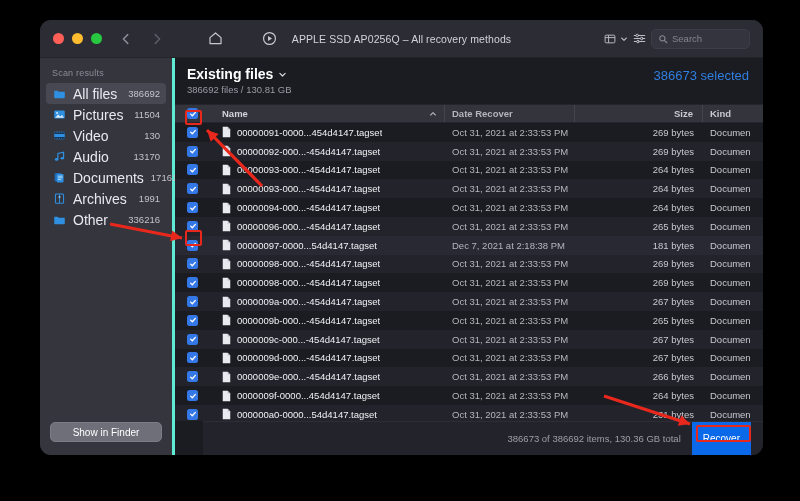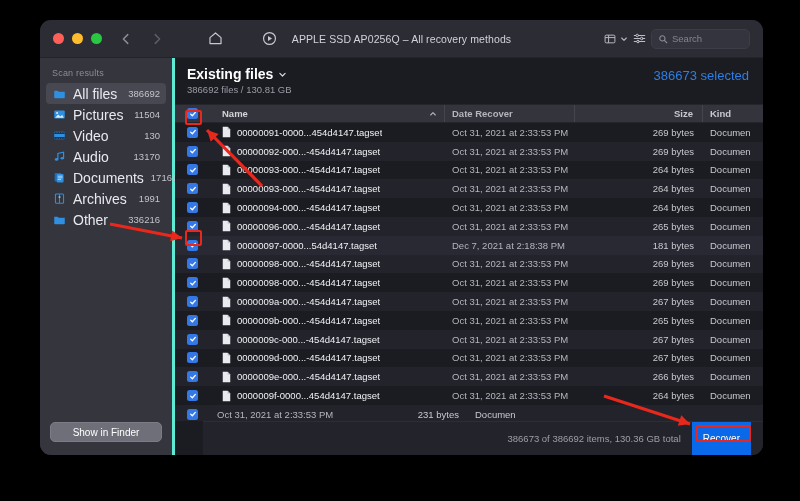--- a/index.html
+++ b/index.html
@@ -639,20 +639,27 @@
                 <div class="cell c-size">264 bytes</div>
                 <div class="cell c-kind">Documen</div>
               </div>
               <div class="row odd">
                 <div class="cell c-check">
                   <span class="cbox">
                     <svg viewBox="0 0 12 12" fill="none" stroke="currentColor" stroke-width="2" stroke-linecap="round" stroke-linejoin="round">
                       <path d="M2.5 6.2 L5 8.6 L9.5 3.6"></path>
                     </svg>
                   </span>
+                </div>
+                <div class="cell c-name">
+                  <svg class="fileicon" viewBox="0 0 12 16">
+                    <path d="M1 1 h6.5 L11 4.5 V15 H1 Z" fill="#e8eaf0"></path>
+                    <path d="M7.5 1 L11 4.5 h-3.5 z" fill="#b9bcc7"></path>
+                  </svg>
+                  <span class="fname">000000a0-0000...54d4147.tagset</span>
                 </div>
                 <div class="cell c-date">Oct 31, 2021 at 2:33:53 PM</div>
                 <div class="cell c-size">231 bytes</div>
                 <div class="cell c-kind">Documen</div>
               </div>
             </div>
         </div>
 
         <div class="footer">
           <div class="foot-status">386673 of 386692 items, 130.36 GB total</div>

